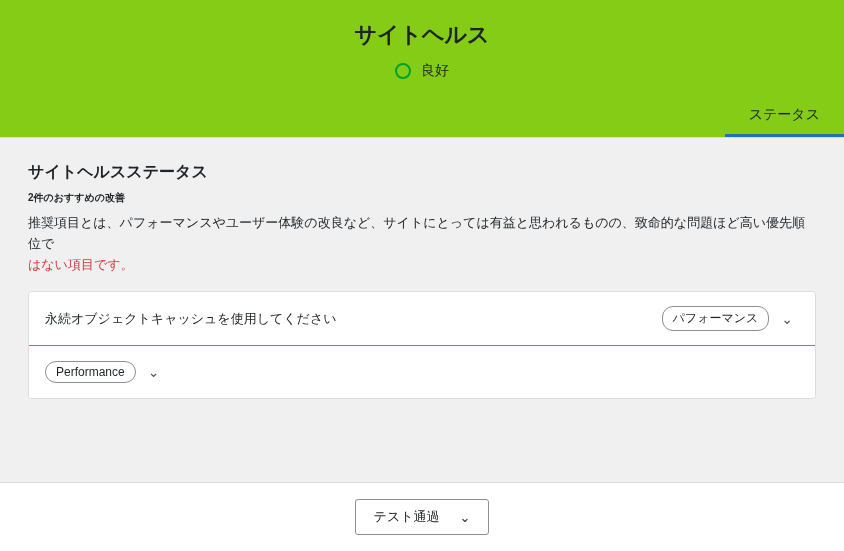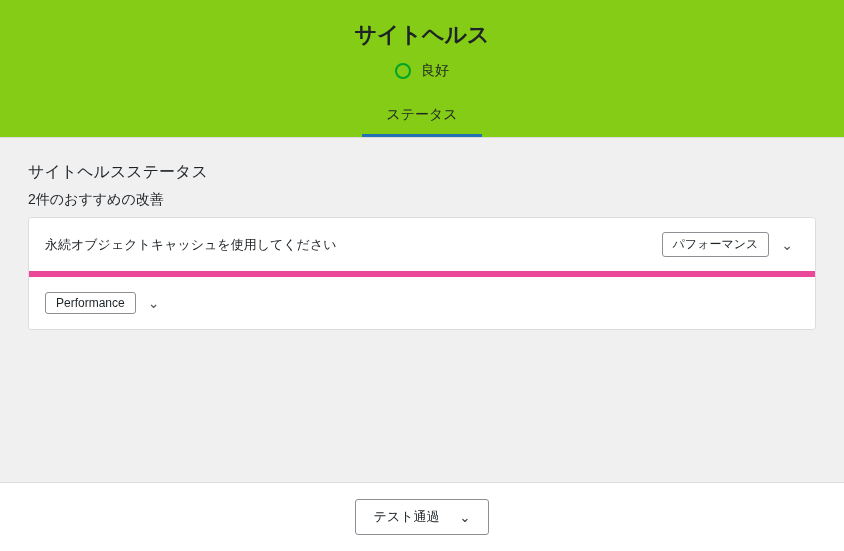--- a/index.html
+++ b/index.html
@@ -45,21 +45,21 @@
       border-radius: 50%;
       border: 2px solid #00a32a;
       display: inline-block;
     }
     .status-label {
       color: #1d2327;
       font-size: 14px;
     }
     .tabs {
       display: flex;
-      justify-content: center;
+      justify-content: flex-end;
       gap: 12px;
     }
     .tab {
       padding: 10px 24px;
       font-size: 14px;
       cursor: pointer;
       border-bottom: 3px solid transparent;
       color: #50575e;
       text-decoration: none;
     }
@@ -67,33 +67,33 @@
       border-bottom: 3px solid #2271b1;
       color: #1d2327;
       font-weight: 500;
     }
     .main-content {
       padding: 24px 28px;
       flex: 1;
     }
     .section-title {
       font-size: 16px;
-      font-weight: 400;
+      font-weight: 700;
       color: #1d2327;
       margin-bottom: 8px;
     }
     .description-text {
       color: #2271b1;
       font-size: 13px;
       margin-bottom: 20px;
       line-height: 1.5;
     }
     .subsection-title {
-      font-size: 14px;
-      font-weight: 400;
+      font-size: 10px;
+      font-weight: 700;
       color: #1d2327;
       margin-bottom: 8px;
     }
     .recommendation-desc {
       font-size: 13px;
       color: #1d2327;
       margin-bottom: 16px;
       line-height: 1.6;
     }
     .recommendation-desc span.highlight {
@@ -104,38 +104,38 @@
       border-radius: 4px;
       overflow: hidden;
       margin-bottom: 20px;
     }
     .item-row {
       display: flex;
       align-items: center;
       justify-content: space-between;
       background: #fff;
       padding: 14px 16px;
-      border-bottom: 6px solid #ec4899;
+      border-bottom: 1px solid #ec4899;
     }
     .item-row:last-child {
       border-bottom: none;
     }
     .item-text {
       font-size: 13px;
       color: #1d2327;
       flex: 1;
     }
     .item-actions {
       display: flex;
       align-items: center;
       gap: 6px;
     }
     .badge {
       border: 1px solid #8c8f94;
-      border-radius: 3px;
+      border-radius: 11px;
       padding: 3px 10px;
       font-size: 12px;
       color: #1d2327;
       background: #fff;
     }
     .chevron-btn {
       background: none;
       border: none;
       cursor: pointer;
       padding: 4px 6px;
@@ -176,20 +176,24 @@
     </div>
     <div class="tabs">
       <a class="tab active">ステータス</a>
     </div>
   </div>
 
   <div class="main-content">
     <div class="section-title">サイトヘルスステータス</div>
 
     <div class="subsection-title">2件のおすすめの改善</div>
+    <div class="recommendation-desc">
+      <span>推奨項目とは、パフォーマンスやユーザー体験の改良など、サイトにとっては有益と思われるものの、致命的な問題ほど高い優先順位で</span><br>
+      <span class="highlight">はない項目です。</span>
+    </div>
 
     <div class="items-list">
 
       <div class="item-row">
         <span class="item-text">永続オブジェクトキャッシュを使用してください</span>
         <div class="item-actions">
           <span class="badge">パフォーマンス</span>
           <button class="chevron-btn">⌄</button>
         </div>
       </div>

